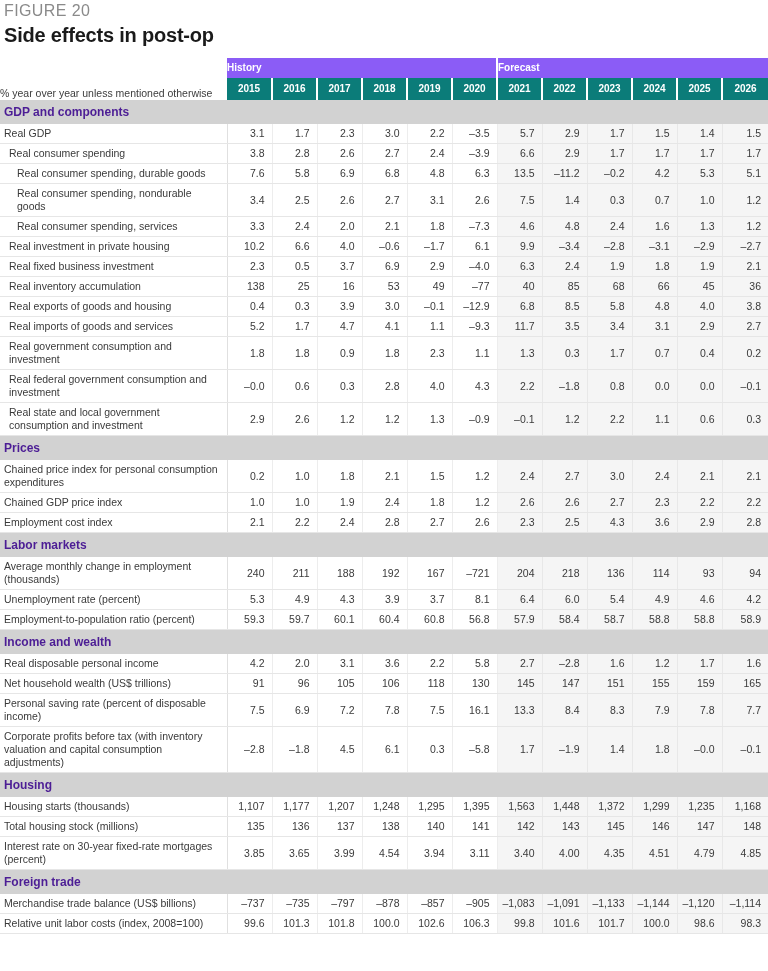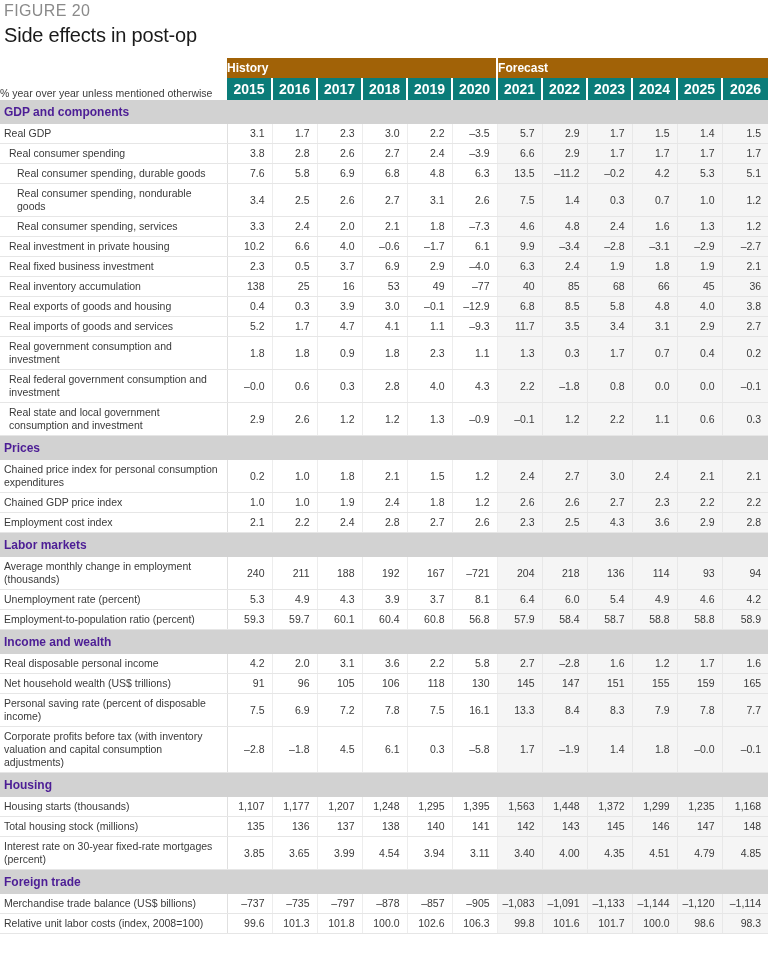--- a/index.html
+++ b/index.html
@@ -26,21 +26,21 @@
   
   .figure-label {
     font-size: 16px;
     letter-spacing: 0.4px;
     color: #8a8a8a;
     padding: 4px 12px 0 4px;
     line-height: 14px;
   }
   .figure-title {
     font-size: 20px;
-    font-weight: normal;
+    font-weight: bold;
     color: #1a1a1a;
     padding: 4px 0 0 4px;
     line-height: 26px;
     letter-spacing: -0.2px;
   }
 
   
   table.data {
     border-collapse: collapse;
     width: 768px;
@@ -50,40 +50,40 @@
   table.data col.lbl { width: 227px; }
   table.data col.yr  { width: 45px; }
   table.data col.yrlast { width: 46px; }
 
   
   tr.band td {
     padding: 0;
     height: 20px;
   }
   .band-cell {
-    background: #a16207;
+    background: #8b5cf6;
     color: #ffffff;
-    font-size: 12px;
+    font-size: 10px;
     font-weight: bold;
     padding: 3px 0 3px 7px;
     line-height: 14px;
     border-right: 2px solid #ffffff;
   }
   .band-blank { background: #ffffff; }
 
   
   tr.yearhead td {
     padding: 0;
     height: 22px;
     margin-left: 44px;
   }
   .yr-cell {
     background: #0b7c79;
     color: #ffffff;
-    font-size: 14px;
+    font-size: 10px;
     font-weight: bold;
     text-align: center;
     padding: 4px 0 4px 0;
     line-height: 14px;
     border-right: 2px solid #ffffff;
     border-left: 0;
   }
   .yr-cell.last { border-right: 0; text-align: center; }
   .unit-cell {
     background: #ffffff;

